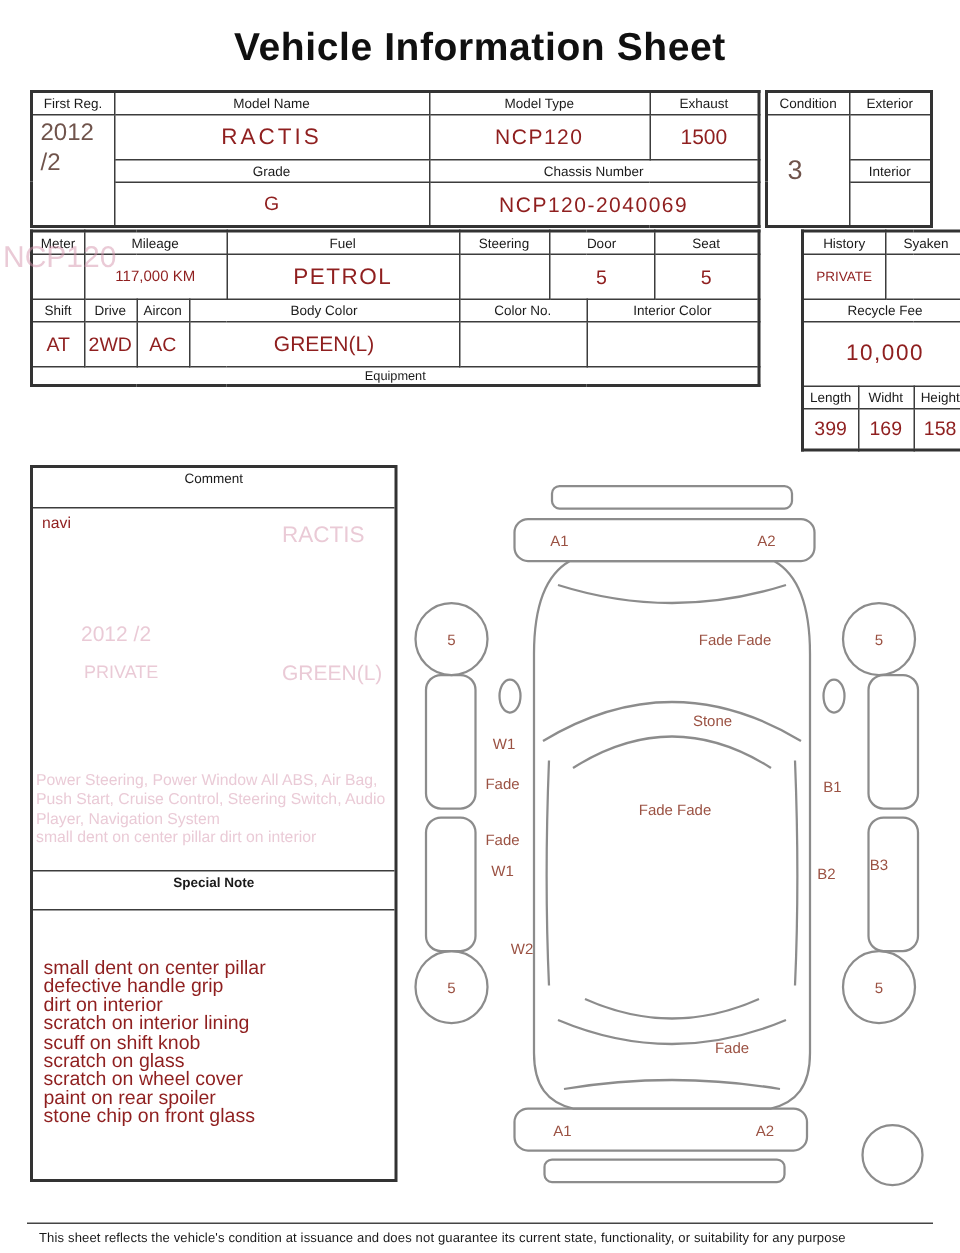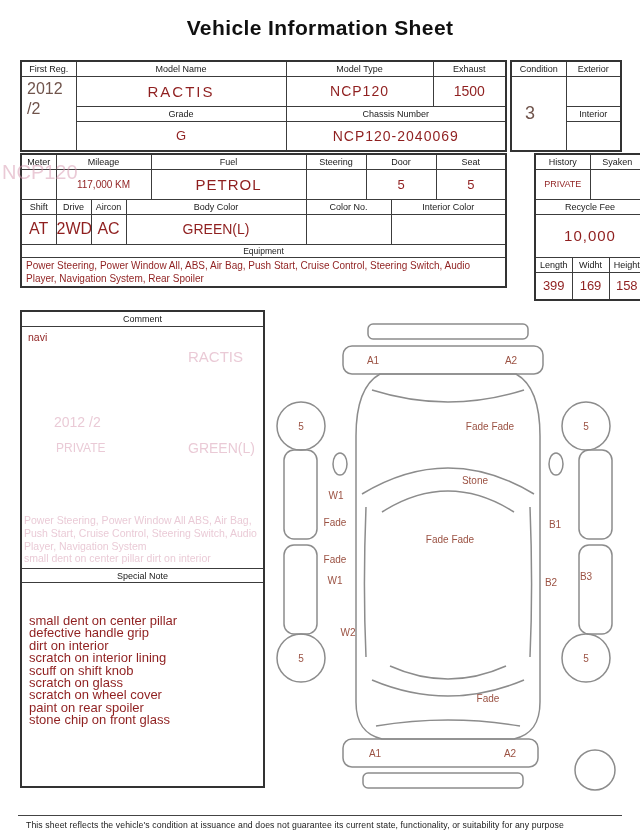--- a/index.html
+++ b/index.html
@@ -1,52 +1,52 @@
 <!DOCTYPE html>
 <html><head>
 <meta charset="utf-8">
 <style>
   * { margin:0; padding:0; box-sizing:border-box; }
   :root { --accent:#8f1f1f; --muted:#70544c; --line:#3c3c3c; --dlabel:#9b5243; }
   body { background:#ffffff; font-family:"Liberation Sans", sans-serif; }
   .page { position:relative; width:640px; height:835px; background:#fff; overflow:hidden; }
 
   .title { position:absolute; top:16px; left:0; width:100%; text-align:center;
-           font-size:21px; font-weight:600; color:#101010; letter-spacing:.4px; }
+           font-size:26px; font-weight:600; color:#101010; letter-spacing:.4px; }
 
   table.tbl { position:absolute; border-collapse:collapse; table-layout:fixed;
               background:#fff; border:2px solid #333; }
   .tbl th, .tbl td { border:1px solid var(--line); overflow:hidden; padding:0; }
   .tbl th { font-size:9px; font-weight:400; color:#1a1a1a; text-align:center; }
   .tbl td { color:var(--accent); text-align:center; vertical-align:middle; font-size:13px; }
 
   td.tl { text-align:left; padding-left:5px; }
   td.top { vertical-align:top; padding-top:2px; }
   td.pre { white-space:pre-line; line-height:20px; }
   td.muted { color:var(--muted); }
   td.fs18 { font-size:18px; }
   td.fs16 { font-size:16px; }
   td.fs15 { font-size:15px; }
   td.fs14 { font-size:14px; }
   td.fs13 { font-size:13px; }
-  td.fs11 { font-size:16px;margin-top:32px; }
+  td.fs11 { font-size:13px;margin-top:32px; }
   td.fs10 { font-size:10px; }
   td.fs9  { font-size:9px; }
   td.ls2  { letter-spacing:2px; }
   td.ls1  { letter-spacing:1px; }
   td.cond { padding-left:13px; }
   th.eq-h { font-size:8.5px; }
   td.eqp  { font-size:10px; text-align:left; padding:1px 4px; white-space:normal;
             line-height:13px; }
 
   .leftbox { position:absolute; left:20px; top:310px; width:245px; height:478px;
              border:2px solid #333; background:#fff; }
-  .box-h { height:15px; border-bottom:1px solid var(--line); font-size:9px;
+  .box-h { height:27px; border-bottom:1px solid var(--line); font-size:9px;
            line-height:14px; text-align:center; color:#1a1a1a; }
-  .box-h.mid { border-top:1px solid var(--line); }
+  .box-h.mid { border-top:1px solid var(--line);font-weight:bold; }
   .comment-body { height:241px; padding:4px 6px; font-size:10.5px; color:var(--accent); }
   .note-body { padding:5px 7px; font-size:13px; color:var(--accent); line-height:12.4px;margin-top:27px; }
   .note-body div { white-space:nowrap; }
 
   .diagram { position:absolute; left:268px; top:312px; width:367px; height:483px; }
   .diagram svg { display:block; }
   .dlbl { font-size:10px; fill:var(--dlabel); font-family:"Liberation Sans", sans-serif; }
 
   .wm { position:absolute; color:rgba(213,150,173,.5); pointer-events:none;
         line-height:1.25; z-index:6; }
@@ -158,23 +158,20 @@
     <tr style="height:30px">
       <td class="fs11">AT</td>
       <td class="fs11">2WD</td>
       <td class="fs11">AC</td>
       <td colspan="2" class="fs14">GREEN(L)</td>
       <td colspan="2"></td>
       <td colspan="2"></td>
     </tr>
     <tr style="height:13px">
       <th colspan="9" class="eq-h">Equipment</th>
-    </tr>
-    <tr style="height:30px">
-      <td colspan="9" class="eqp">Power Steering, Power Window  All, ABS, Air Bag, Push Start, Cruise Control, Steering Switch, Audio Player, Navigation System, Rear Spoiler</td>
     </tr>
   </tbody>
     </table>
 
   <table class="tbl" style="left:510px; top:153px; width:110px;margin-left:24px;">
     <colgroup>
         <col style="width:37px">
         <col style="width:18px">
         <col style="width:19px">
         <col style="width:36px">

